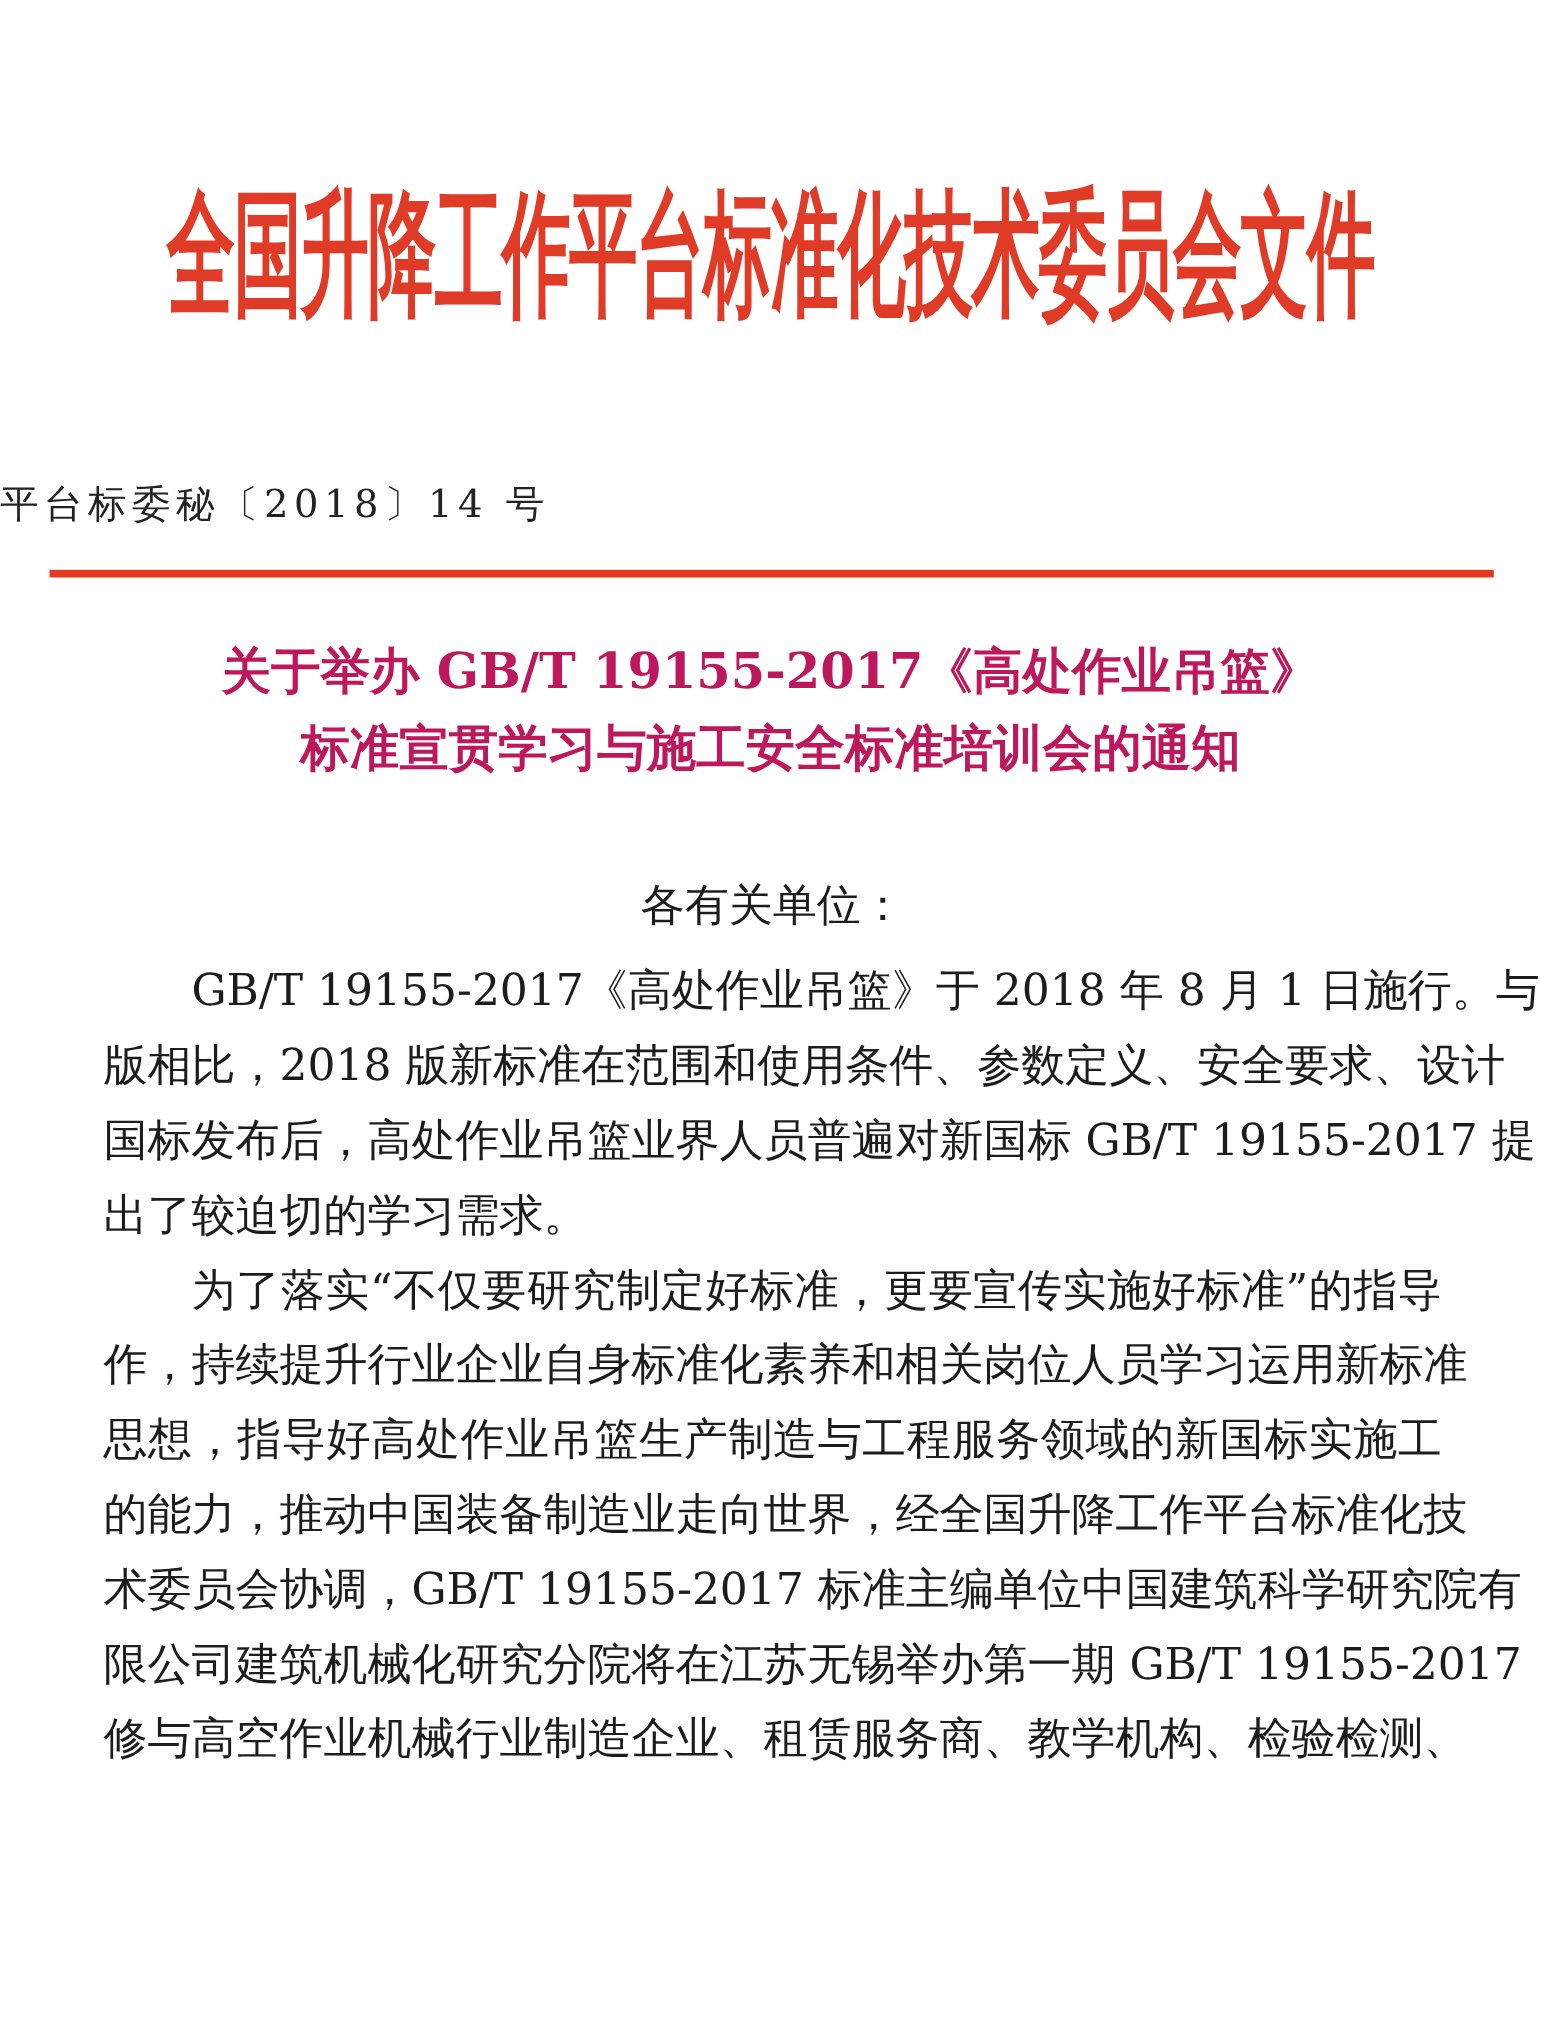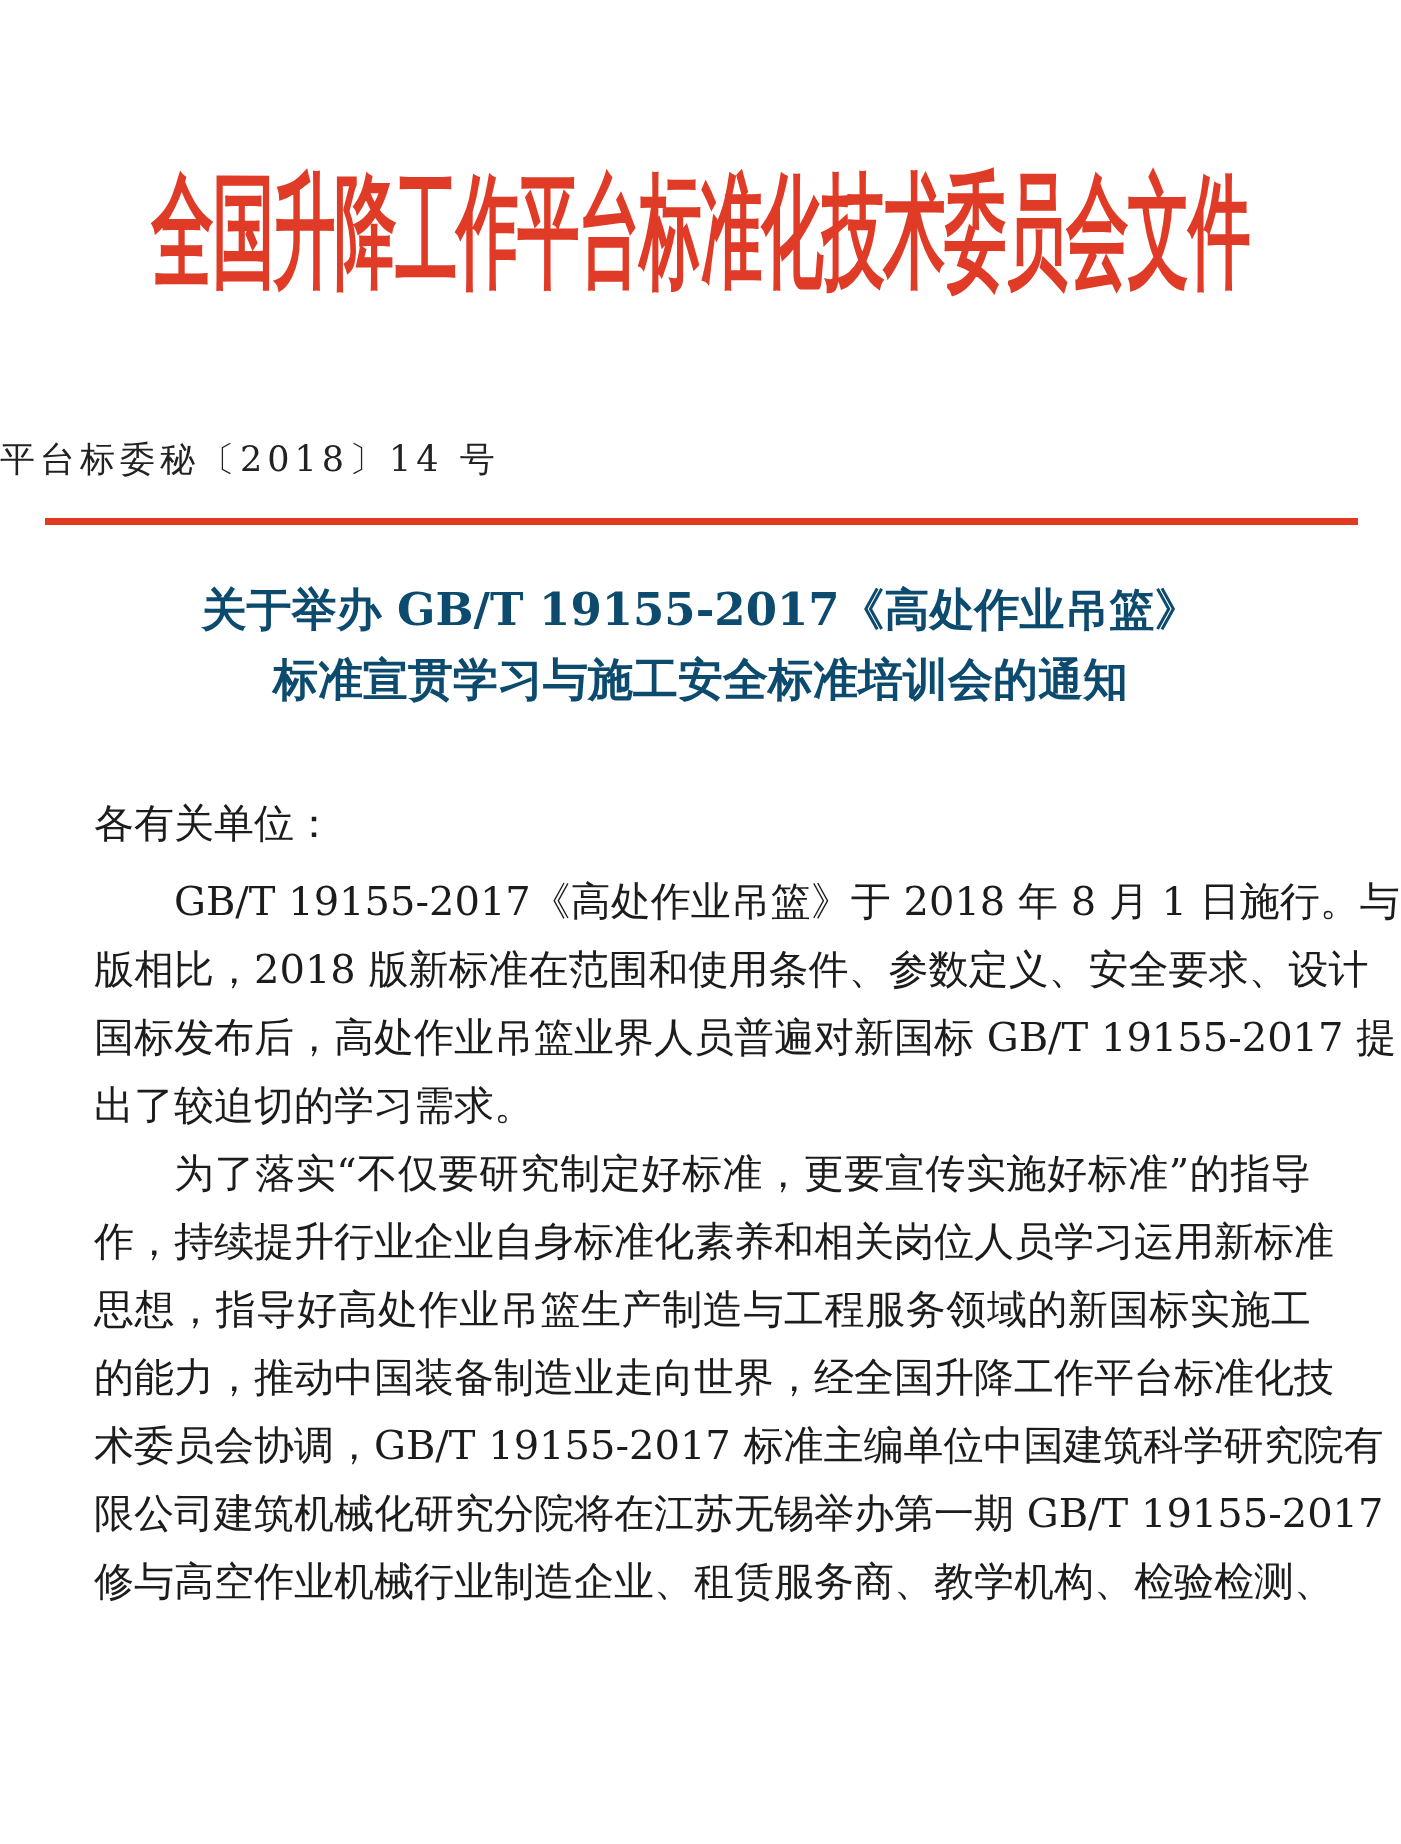--- a/index.html
+++ b/index.html
@@ -49,33 +49,33 @@
     height: 7px;
     background: var(--rule-red, #e23a21);
   }
   
   .doc-title {
     margin-top: 50px;
     font-size: 45px;
     font-weight: 700;
     line-height: 70px;
     text-align: center;
-    color: #0c4a6e;
+    color: #be185d;
   }
   
   .body-text {
     margin-top: 74px;
     padding: 0 90px 0 94px;
     font-size: 40px;
     line-height: 68px;
     color: #1c1c1c;
   }
   .salutation {
     margin-bottom: 10px;
-    text-align: left;
+    text-align: center;
   }
   .paragraph { margin: 0; }
   .line {
     text-align: justify;
     text-align-last: justify;
     white-space: nowrap;
   }
   .line.first-line { text-indent: 2em; }
   .line.short-last {
     text-align-last: left;

